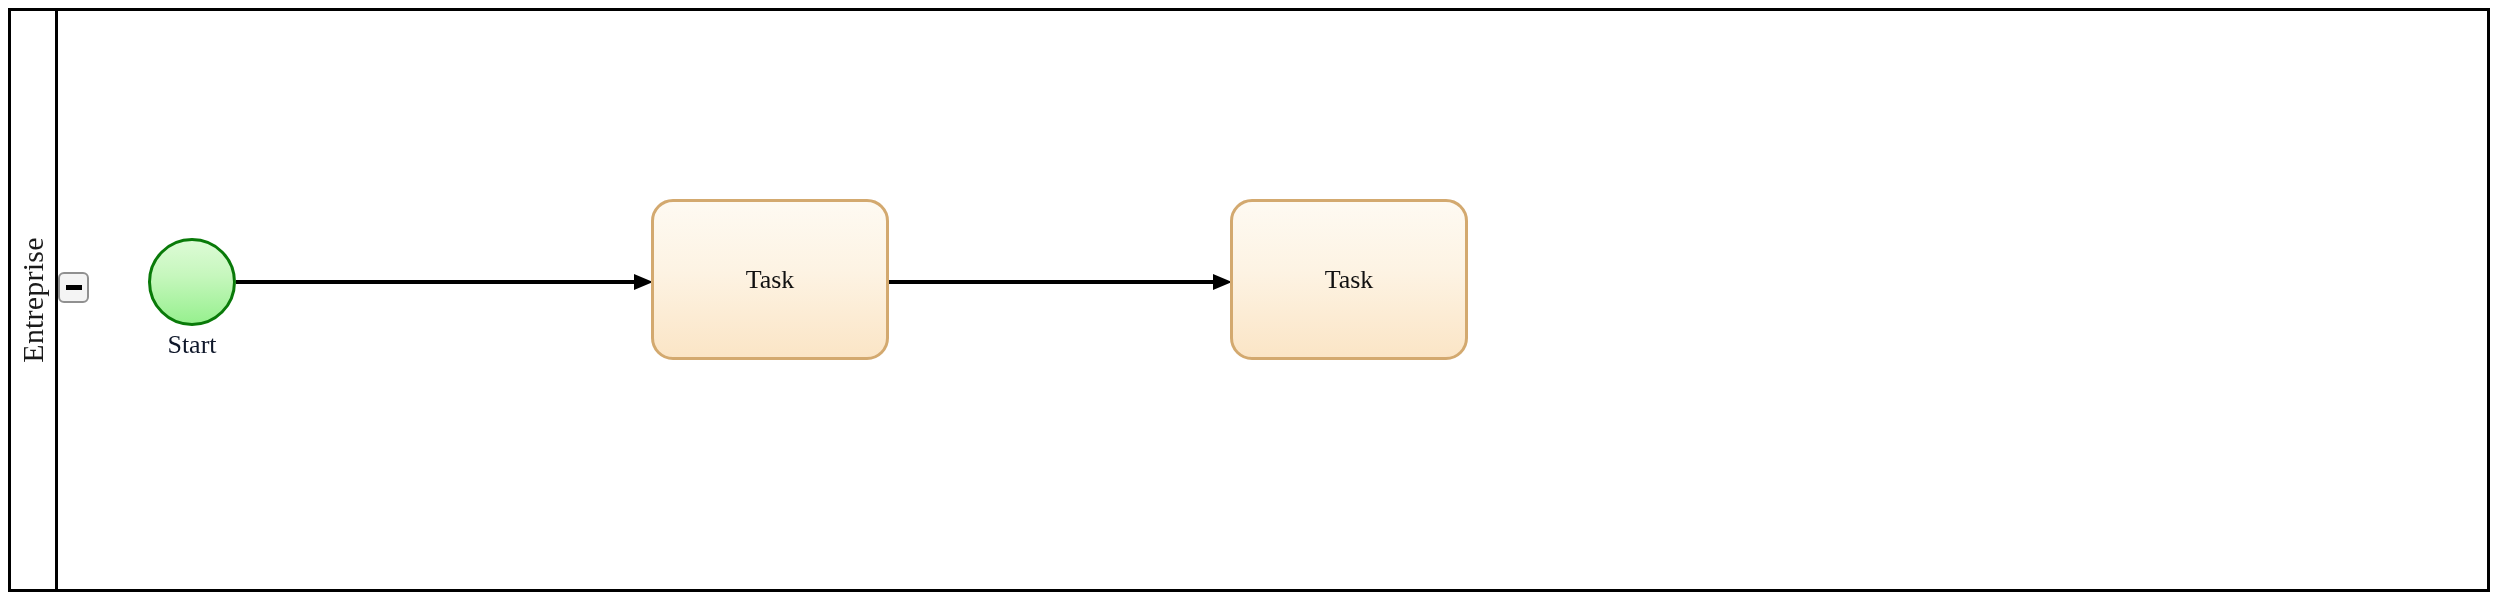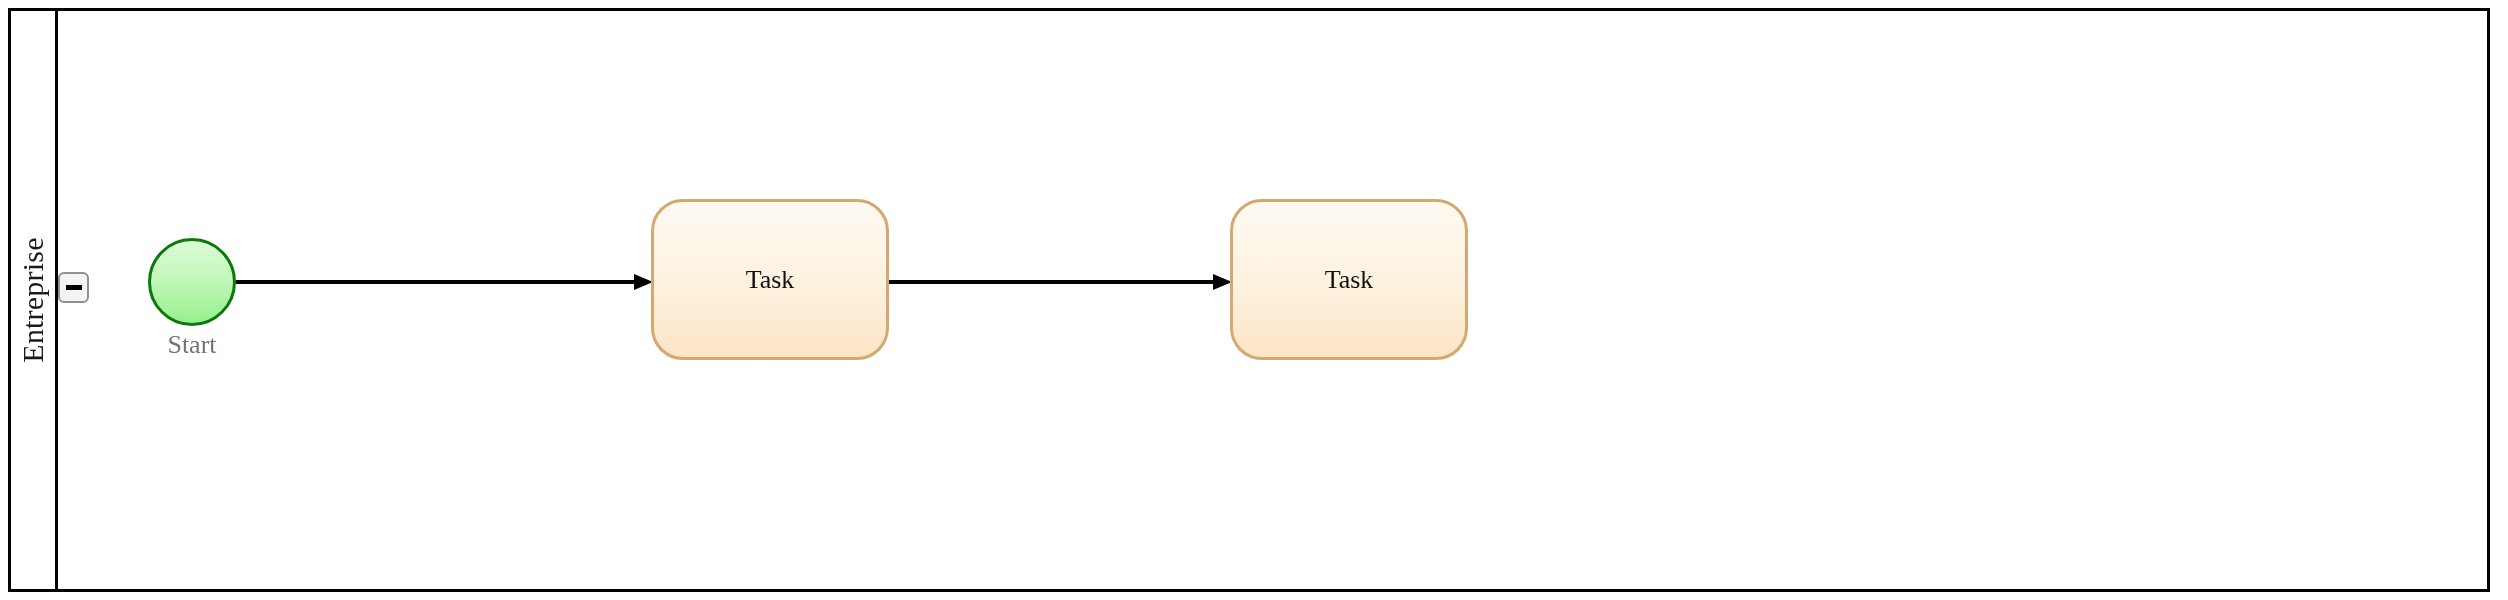--- a/index.html
+++ b/index.html
@@ -94,33 +94,33 @@
     border: 3px solid #097a09;
     background: linear-gradient(to bottom, #ddfbd6 0%, #c6f7bd 42%, #97f08f 100%);
   }
   .start-label {
     position: absolute;
     left: 108px;
     top: 330px;
     width: 168px;
     text-align: center;
     font-size: 26px;
-    color: #737373;
+    color: #0f172a;
     font-family: "Liberation Serif", "DejaVu Serif", serif;
   }
 
   
   .task {
     position: absolute;
     top: 199px;
     width: 238px;
     height: 161px;
     box-sizing: border-box;
     border: 3px solid #d3a96f;
-    border-radius: 32px;
+    border-radius: 22px;
     background: linear-gradient(to bottom, #fefaf2 0%, #fdf3e3 45%, #fbe5c6 100%);
     display: flex;
     align-items: center;
     justify-content: center;
   }
   .task-label {
     font-size: 26px;
     color: #111111;
     font-family: "Liberation Serif", "DejaVu Serif", serif;
   }

